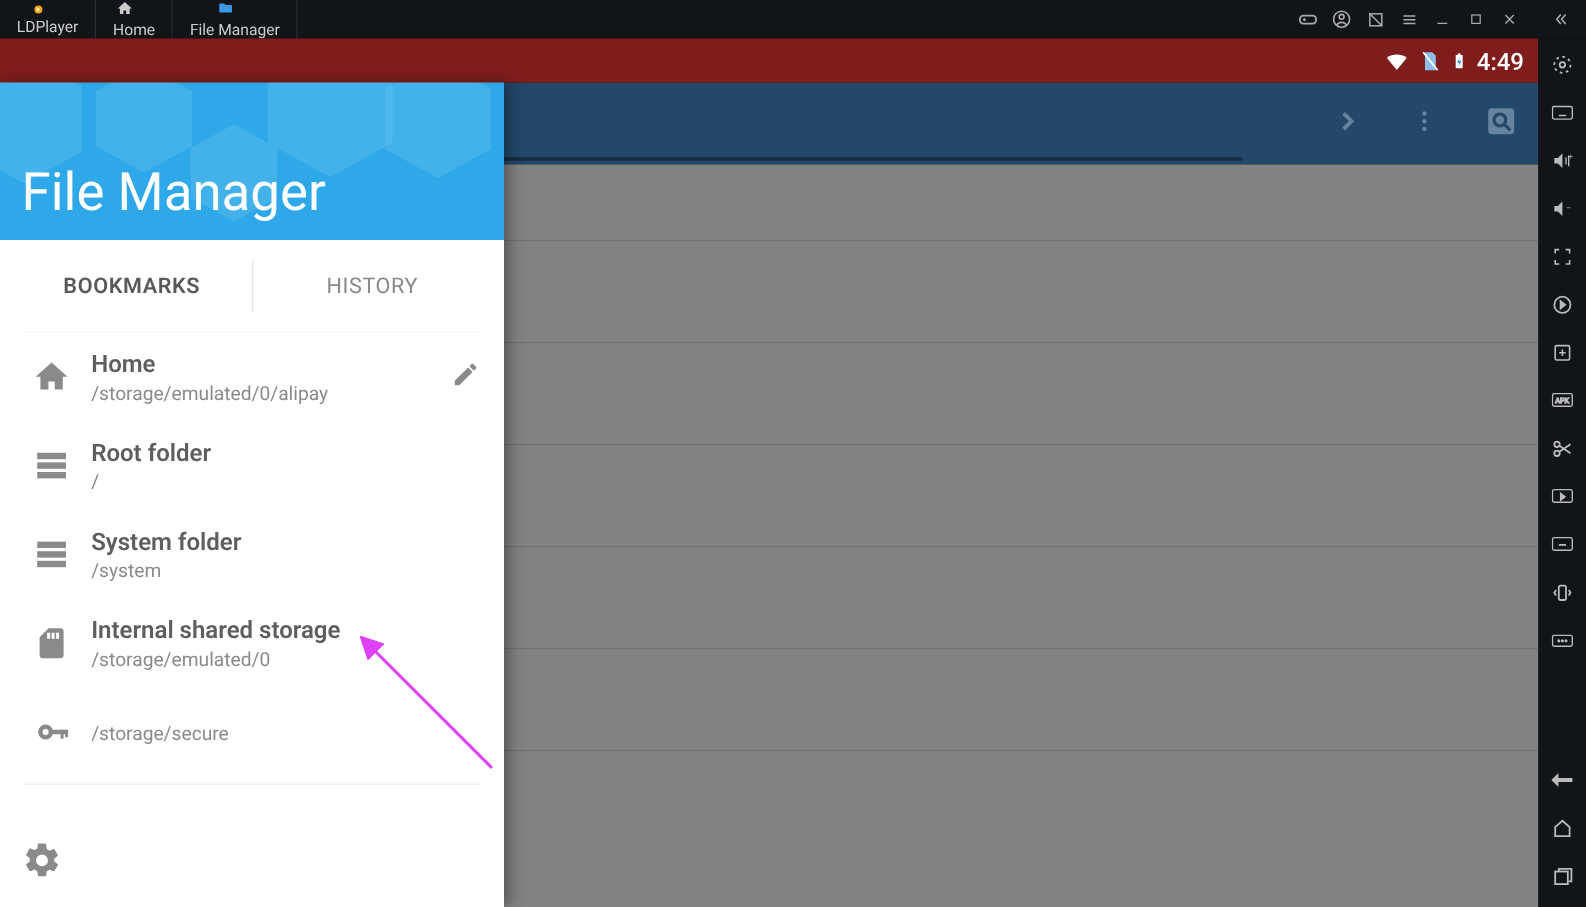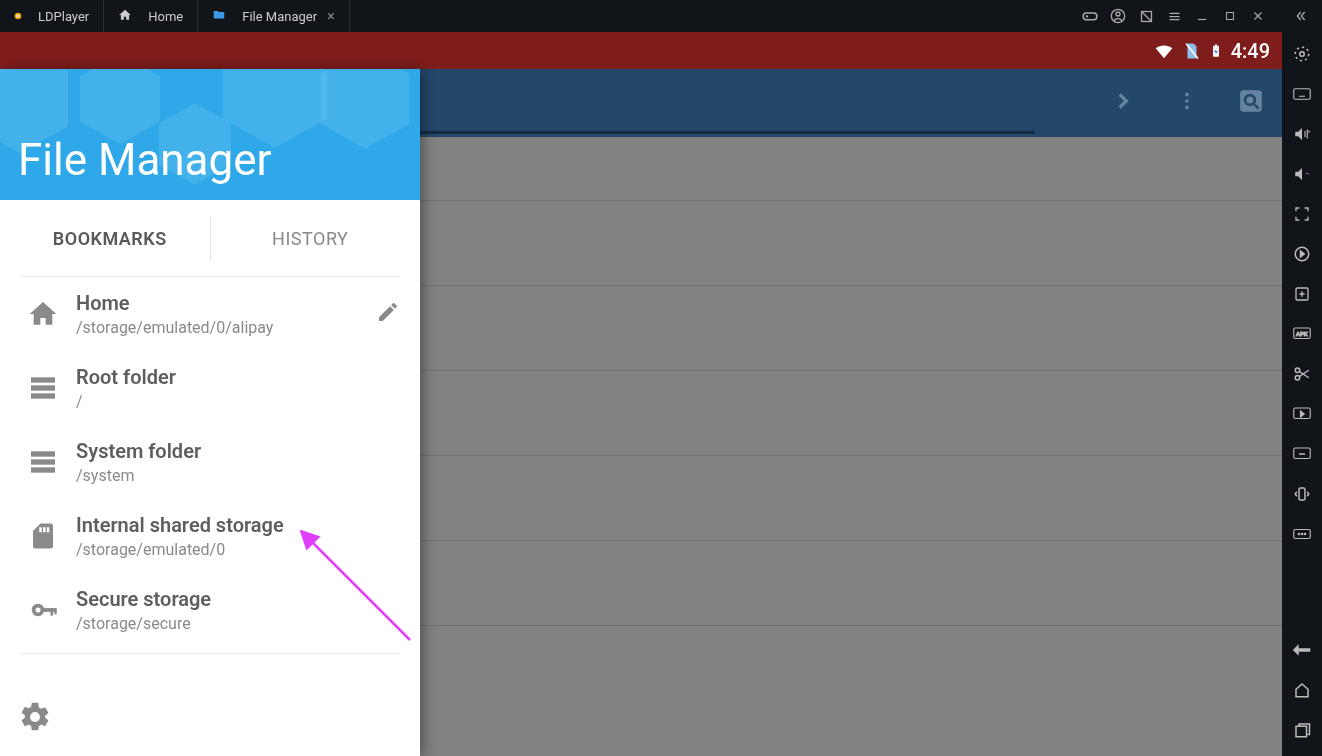--- a/index.html
+++ b/index.html
@@ -1,20 +1,20 @@
 <!DOCTYPE html>
 <html><head>
 <meta charset="utf-8">
 <style>
 * { margin: 0; padding: 0; box-sizing: border-box; font-family: "Segoe UI", Roboto, Arial, sans-serif; }
 body { width: 1322px; height: 756px; background: #000; overflow: hidden; position: relative; }
 
 
 .top-tabs { height: 32px; background: #111418; display: flex; align-items: center; color: #ccc; font-size: 13px; }
-.tab { height: 32px; display: flex; align-items: center; padding: 0 14px; border-right: 1px solid #2a2d33; cursor: pointer; }
+.tab { height: 32px; display: flex; align-items: center; padding: 0 14px; border-right: 1px solid #2a2d33; cursor: pointer; flex-direction: column; }
 .tab .close { margin-left: 10px; color: #888; font-size: 14px; }
 .tab.active { background: #111418; }
 .tab svg, .tab .icon { margin-right: 8px; }
 .ld-logo { display: inline-flex; width: 16px; height: 16px; margin-right: 8px; }
 .spacer { flex: 1; }
 .tb-icons { display: flex; align-items: center; height: 32px; padding-right: 8px; }
 .tb-icons .tbi { width: 28px; height: 28px; display: flex; align-items: center; justify-content: center; color: #aaa; cursor: pointer; }
 .tb-icons .tbi-sep { width: 14px; }
 
 
@@ -284,21 +284,20 @@
       <span class="ic">
           <svg width="30" height="30" viewBox="0 0 24 24" fill="#8a8a8a">
             <circle cx="8" cy="12" r="5"></circle>
             <circle cx="8" cy="12" r="2" fill="#fff"></circle>
             <rect x="12" y="10.5" width="10" height="3"></rect>
             <rect x="18" y="10.5" width="2" height="6"></rect>
             <rect x="21" y="10.5" width="2" height="5"></rect>
           </svg>
         </span>
       <div class="txt">
-        <div class="lbl">Secure storage</div>
         <div class="path">/storage/secure</div>
       </div>
     </div>
 
     <div class="divtop" style="margin-top:6px"></div>
   </div>
 
   <div class="drawer-footer">
     <span class="ic"><svg width="34" height="34" viewBox="0 0 24 24" fill="#8a8a8a">
           <path d="M19.14 12.94a7.07 7.07 0 000-1.88l2.03-1.58a.5.5 0 00.12-.64l-1.92-3.32a.5.5 0 00-.6-.22l-2.39.96a7.03 7.03 0 00-1.62-.94l-.36-2.54A.5.5 0 0013.9 2h-3.8a.5.5 0 00-.5.42l-.36 2.54c-.58.24-1.12.56-1.62.94l-2.39-.96a.5.5 0 00-.6.22L2.71 8.48a.5.5 0 00.12.64l2.03 1.58a7.07 7.07 0 000 1.88l-2.03 1.58a.5.5 0 00-.12.64l1.92 3.32c.13.22.39.31.6.22l2.39-.96c.5.38 1.04.7 1.62.94l.36 2.54a.5.5 0 00.5.42h3.8a.5.5 0 00.5-.42l.36-2.54c.58-.24 1.12-.56 1.62-.94l2.39.96c.21.09.47 0 .6-.22l1.92-3.32a.5.5 0 00-.12-.64l-2.03-1.58zM12 15.5A3.5 3.5 0 1112 8.5a3.5 3.5 0 010 7z"></path>

